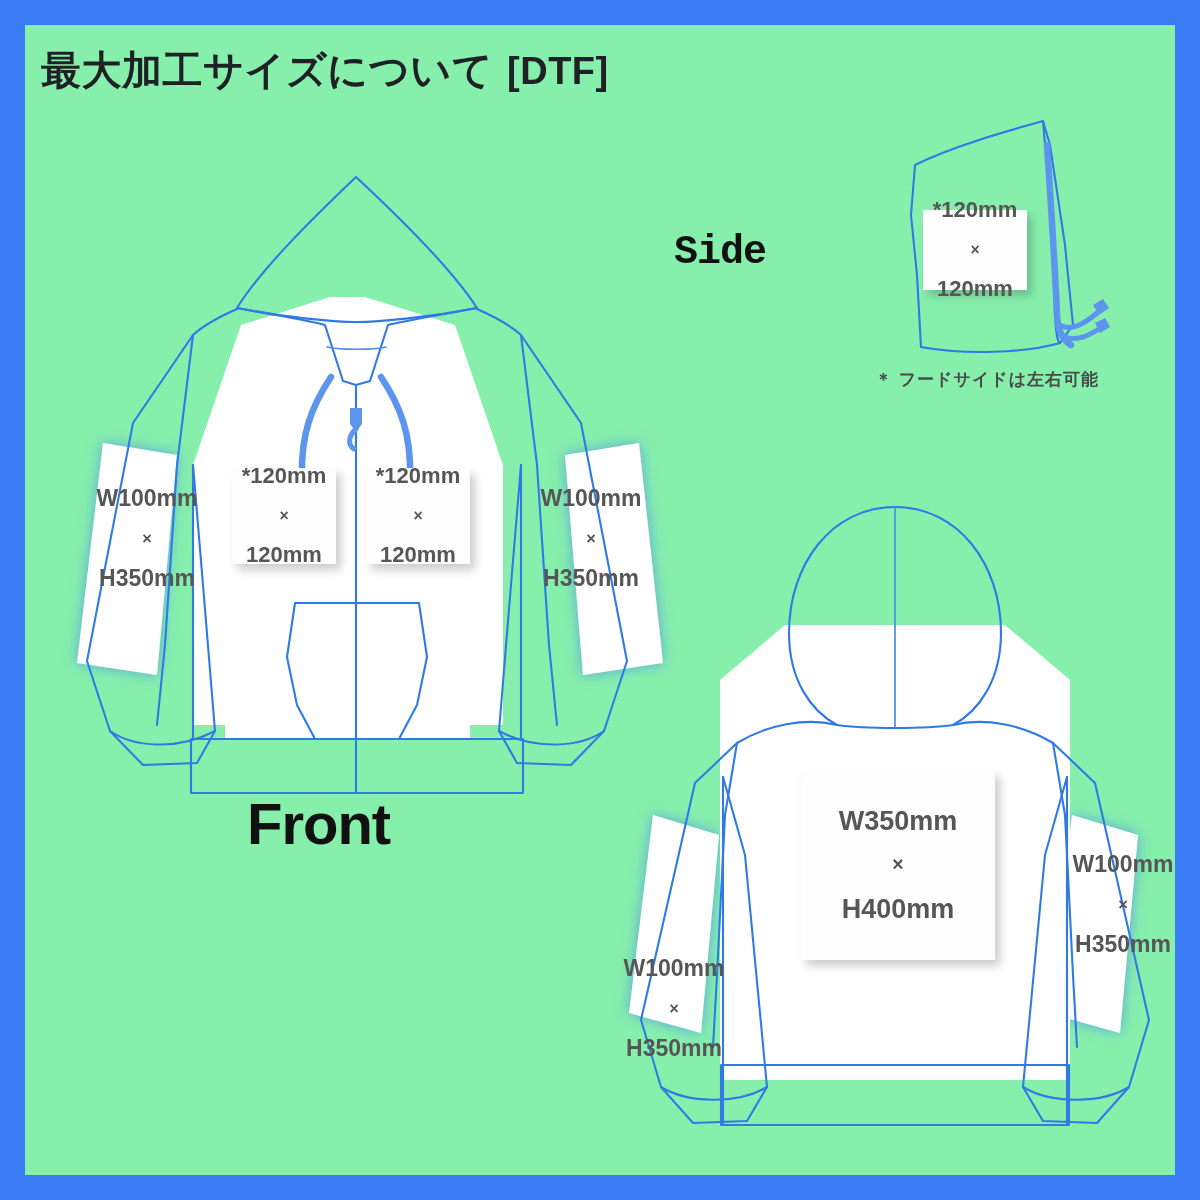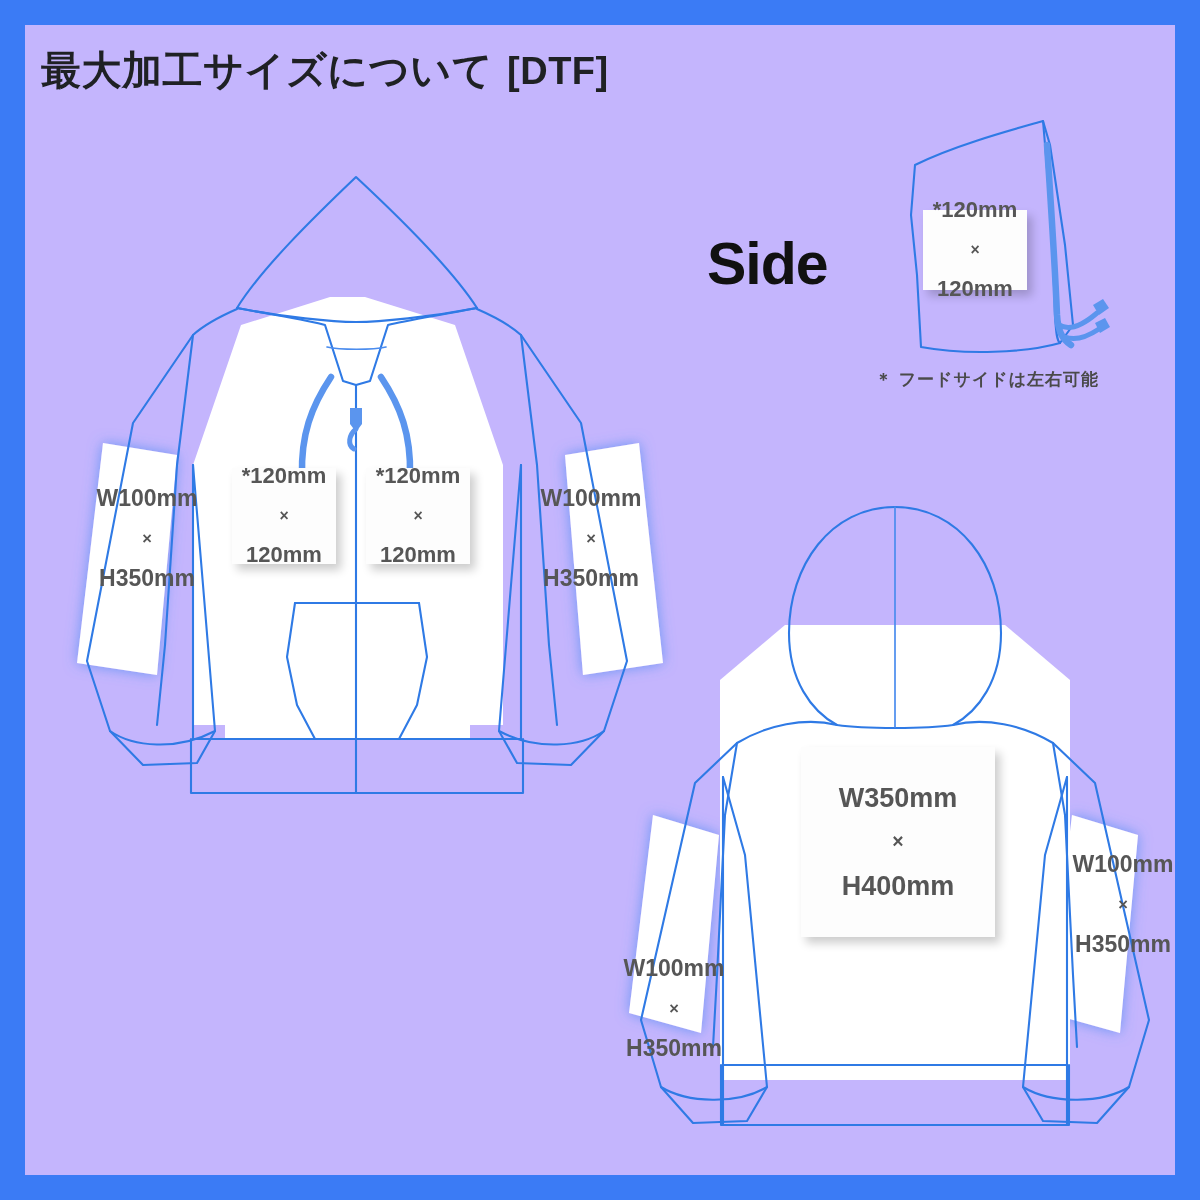--- a/index.html
+++ b/index.html
@@ -19,21 +19,21 @@
     background: #3b7bf5;
     font-family: "Liberation Sans", "DejaVu Sans", sans-serif;
   }
 
   #canvas {
     position: absolute;
     left: 25px;
     top: 25px;
     width: 1150px;
     height: 1150px;
-    background: #c4b5fd;
+    background: #86efac;
     overflow: hidden;
   }
 
   
   #title {
     position: absolute;
     left: 16px;
     top: 18px;
     font-size: 40px;
     font-weight: bold;
@@ -51,21 +51,21 @@
   .view-caption {
     position: absolute;
     font-size: 58px;
     font-weight: bold;
     color: #111111;
     letter-spacing: -1px;
     white-space: nowrap;
   }
   #caption-front { left: 222px; top: 765px; }
   #caption-back  { left: 370px; top: 1010px; }
-  #caption-side  { left: 682px; top: 205px; font-size: 59px; }
+  #caption-side  { left: 649px; top: 205px; font-size: 40px; font-family: Liberation Mono, monospace; }
 
   
   #side-note {
     position: absolute;
     left: 850px;
     top: 343px;
     font-size: 17px;
     font-weight: bold;
     color: #4a4a4a;
     letter-spacing: 1px;
@@ -97,21 +97,21 @@
     box-shadow: none;
     justify-content: space-between;
   }
 
   
   #meas-front-chest-l { left: 207px; top: 443px; width: 104px; height: 96px; font-size: 22px; }
   #meas-front-chest-r { left: 341px; top: 443px; width: 104px; height: 96px; font-size: 22px; }
   #meas-front-sleeve-l { left: 56px;  top: 462px; width: 132px; height: 96px; font-size: 23px; }
   #meas-front-sleeve-r { left: 500px; top: 462px; width: 132px; height: 96px; font-size: 23px; }
   #meas-side           { left: 898px; top: 185px; width: 104px; height: 80px; font-size: 22px; }
-  #meas-back-center    { left: 776px; top: 722px; width: 194px; height: 190px; font-size: 27px; align-items: center; }
+  #meas-back-center    { left: 776px; top: 745px; width: 194px; height: 190px; font-size: 27px; align-items: center; }
   #meas-back-sleeve-l  { left: 583px; top: 932px; width: 132px; height: 96px; font-size: 23px; }
   #meas-back-sleeve-r  { left: 1032px; top: 828px; width: 132px; height: 96px; font-size: 23px; }
 
   
   svg.art { position: absolute; left: 0; top: 0; overflow: visible; }
   .ln { fill: none; stroke: #2f7ae5; stroke-width: 2.1; stroke-linejoin: round; stroke-linecap: round; }
   .ln-thin { fill: none; stroke: #4b8cee; stroke-width: 1.7; stroke-linejoin: round; stroke-linecap: round; }
   .cord { fill: none; stroke: #5b95ee; stroke-width: 6.5; stroke-linecap: round; stroke-linejoin: round; }
   .cord-sm { fill: none; stroke: #5b95ee; stroke-width: 5; stroke-linecap: round; stroke-linejoin: round; }
   .aglet { fill: #5b95ee; }
@@ -235,20 +235,21 @@
         <path class="ln" d="M636,1062 C662,1078 712,1080 742,1062"></path>
         <path class="ln" d="M1104,1062 C1078,1078 1028,1080 998,1062"></path>
 
         <path class="ln" d="M698,752 L698,1100"></path>
         <path class="ln" d="M1042,752 L1042,1100"></path>
 
         <path class="ln" d="M698,1040 L1042,1040 M696,1040 L696,1100 L1044,1100 L1044,1040"></path>
       </g>
     </svg>
 
+    <div class="view-caption" id="caption-front">Front</div>
     <div class="view-caption" id="caption-side">Side</div>
 
     <div id="side-note">＊ フードサイドは左右可能</div>
 
     <div class="meas" id="meas-front-chest-l">
       <span class="l1">*120mm</span>
       <span class="l2">×</span>
       <span class="l3">120mm</span>
     </div>
 

